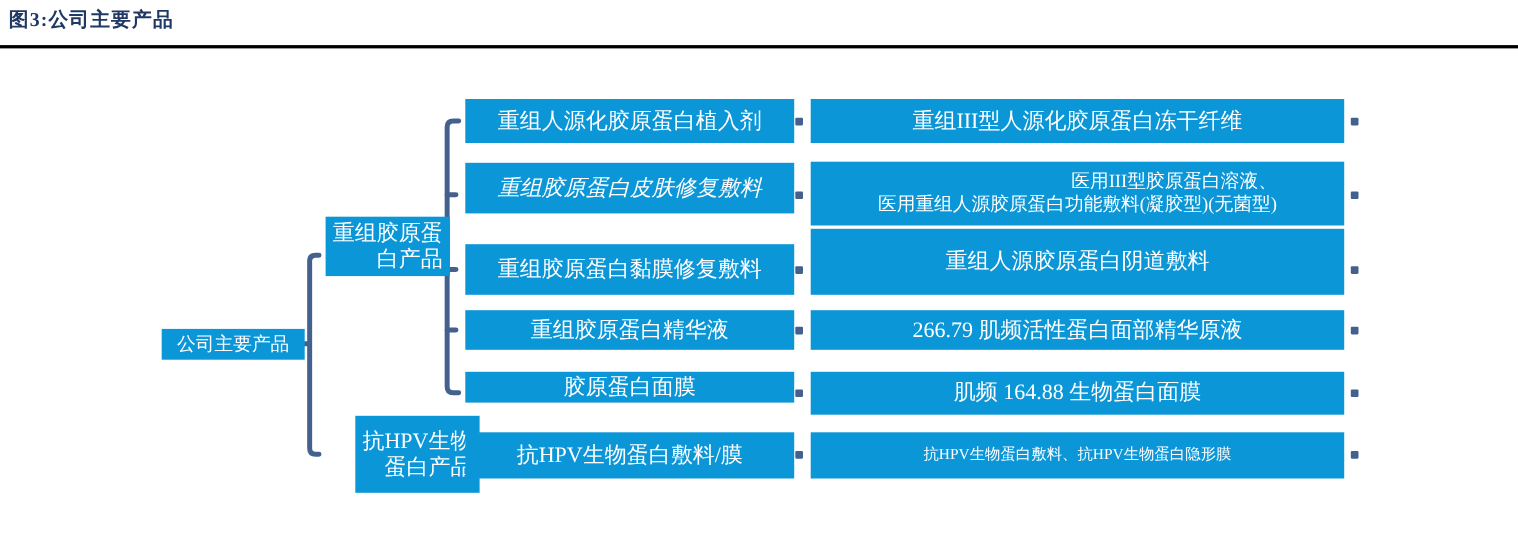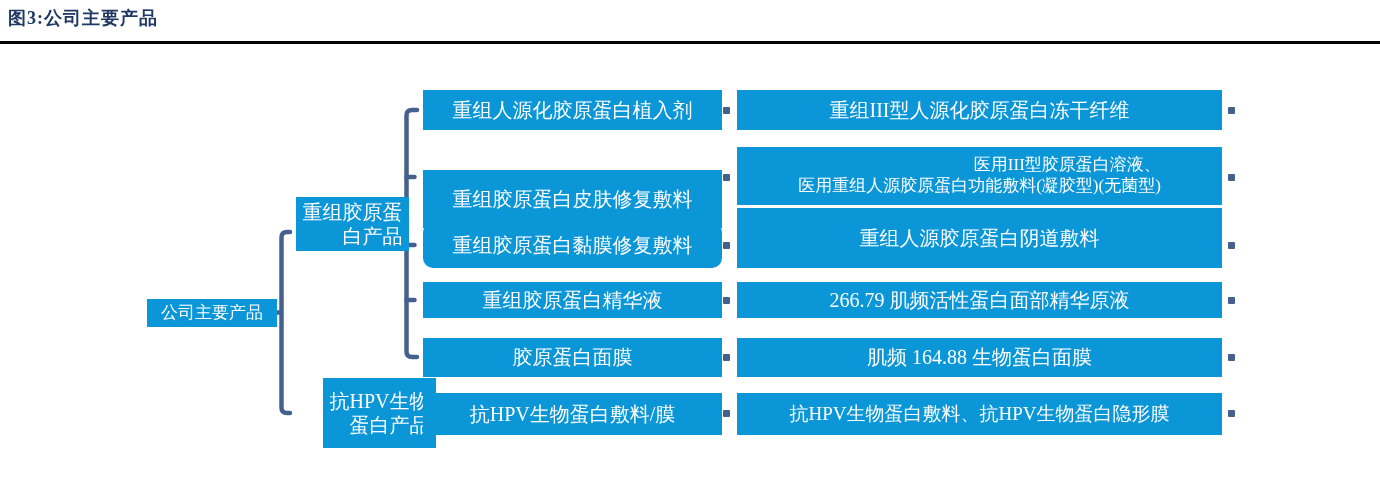--- a/index.html
+++ b/index.html
@@ -49,33 +49,33 @@
   </svg>
 
   <div class="node root">公司主要产品</div>
 
   <div class="node cat cat1">重组胶原蛋
 白产品</div>
   <div class="node cat cat2">抗HPV生物
 蛋白产品</div>
 
   <div class="node product" style="top:90px;height:40px;">重组人源化胶原蛋白植入剂</div>
-  <div class="node product" style="top:170px;height:58px;">重组胶原蛋白皮肤修复敷料</div>
-  <div class="node product" style="top:222px;height:46px;border-radius:10px;">重组胶原蛋白黏膜修复敷料</div>
+  <div class="node product" style="top:148px;height:46px;font-style:italic;">重组胶原蛋白皮肤修复敷料</div>
+  <div class="node product" style="top:222px;height:46px;">重组胶原蛋白黏膜修复敷料</div>
   <div class="node product" style="top:282px;height:36px;">重组胶原蛋白精华液</div>
-  <div class="node product" style="top:338px;height:39px;">胶原蛋白面膜</div>
+  <div class="node product" style="top:338px;height:28px;">胶原蛋白面膜</div>
   <div class="node product" style="top:393px;height:42px;">抗HPV生物蛋白敷料/膜</div>
 
   <div class="node detail" style="top:90px;height:40px;">重组III型人源化胶原蛋白冻干纤维</div>
   <div class="node detail" style="top:147px;height:58px;font-size:17px;">医用III型胶原蛋白溶液、
 医用重组人源胶原蛋白功能敷料(凝胶型)(无菌型)</div>
   <div class="node detail" style="top:208px;height:60px;">重组人源胶原蛋白阴道敷料</div>
   <div class="node detail" style="top:282px;height:36px;">266.79 肌频活性蛋白面部精华原液</div>
   <div class="node detail" style="top:338px;height:39px;">肌频 164.88 生物蛋白面膜</div>
-  <div class="node detail" style="top:393px;height:42px;font-size:19px;">抗HPV生物蛋白敷料、抗HPV生物蛋白隐形膜</div>
+  <div class="node detail" style="top:393px;height:42px;font-size:14px;">抗HPV生物蛋白敷料、抗HPV生物蛋白隐形膜</div>
 
   <div class="dot" style="left:723px;top:106.5px;"></div>
   <div class="dot" style="left:723px;top:173.5px;"></div>
   <div class="dot" style="left:723px;top:241.5px;"></div>
   <div class="dot" style="left:723px;top:296.5px;"></div>
   <div class="dot" style="left:723px;top:353.5px;"></div>
   <div class="dot" style="left:723px;top:409.5px;"></div>
 
   <div class="dot" style="left:1228px;top:106.5px;"></div>
   <div class="dot" style="left:1228px;top:173.5px;"></div>

